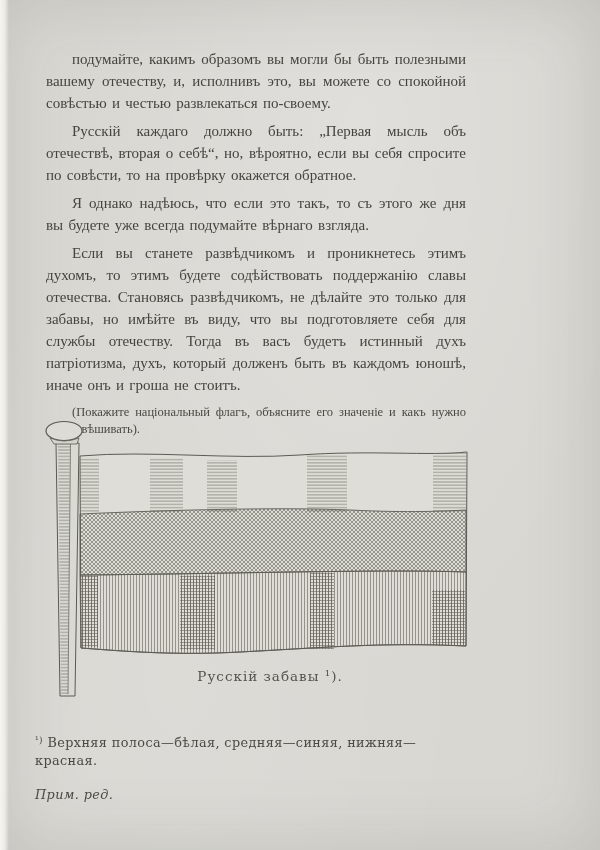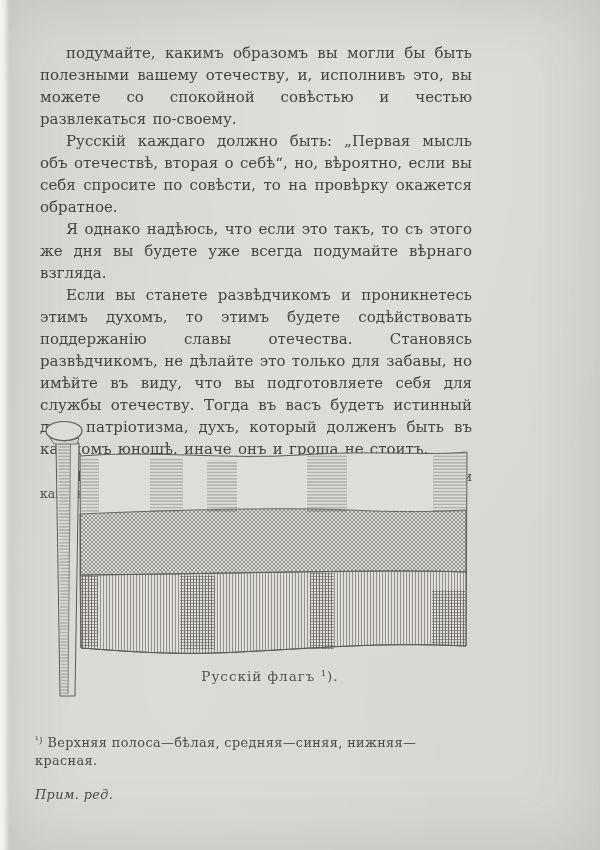--- a/index.html
+++ b/index.html
@@ -19,21 +19,21 @@
   }
   .folio {
     position:absolute; top:13px; left:0; width:100%;
     text-align:center; font-size:14px; letter-spacing:3px; color:#908f87;
   }
   .body-text {
     position:absolute; top:42px; left:40px; width:432px;
     font-size:15px; line-height:22px; text-align:justify;
     word-spacing:1.5px;
   }
-  .body-text p { margin:0; text-indent:26px; }
+  .body-text p { margin:6px; text-indent:26px;font-family:Liberation Serif, serif; }
   .note {
     margin-top:8px !important;
     font-size:12.5px; line-height:17px; text-indent:22px; color:#4a4942;
   }
   figure { margin:0; }
   .flag-svg { position:absolute; top:410px; left:0; }
   .caption {
     position:absolute; top:668px; left:40px; width:460px;
     text-align:center; font-size:13.5px; letter-spacing:1px; color:#54534c;
   }
@@ -111,21 +111,21 @@
 
         <g>
           <rect x="80" y="166" width="18" height="71" fill="url(#gridF)"></rect>
           <rect x="180" y="166" width="35" height="74" fill="url(#gridF)"></rect>
           <rect x="310" y="163" width="24" height="76" fill="url(#gridF)"></rect>
           <rect x="432" y="180" width="33" height="55" fill="url(#gridF)"></rect>
         </g>
       </g>
     </svg>
 
-    <figcaption class="caption">Русскій флагъ ¹).</figcaption>
+    <figcaption class="caption">Русскій забавы ¹).</figcaption>
   </figure>
 
   <div class="footnote">
     <div><sup class="fn-mark">¹)</sup><span> Верхняя полоса—бѣлая, средняя—синяя, нижняя—красная.</span></div>
     <div class="sig">Прим. ред.</div>
   </div>
 
 </div>
 
 </body></html>

